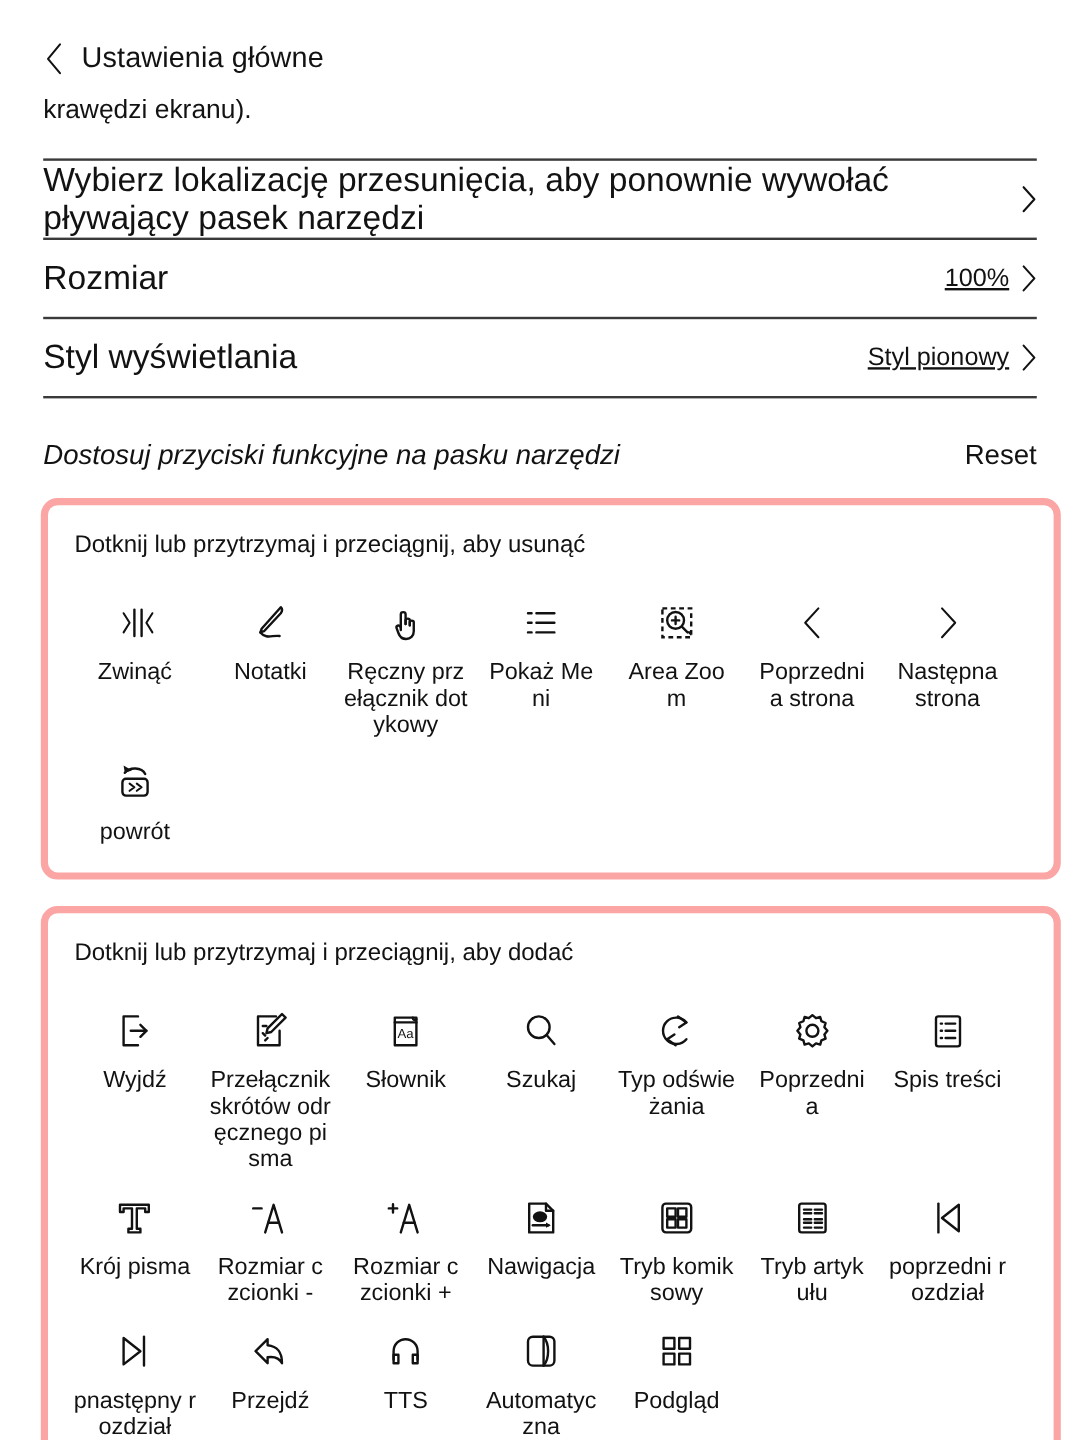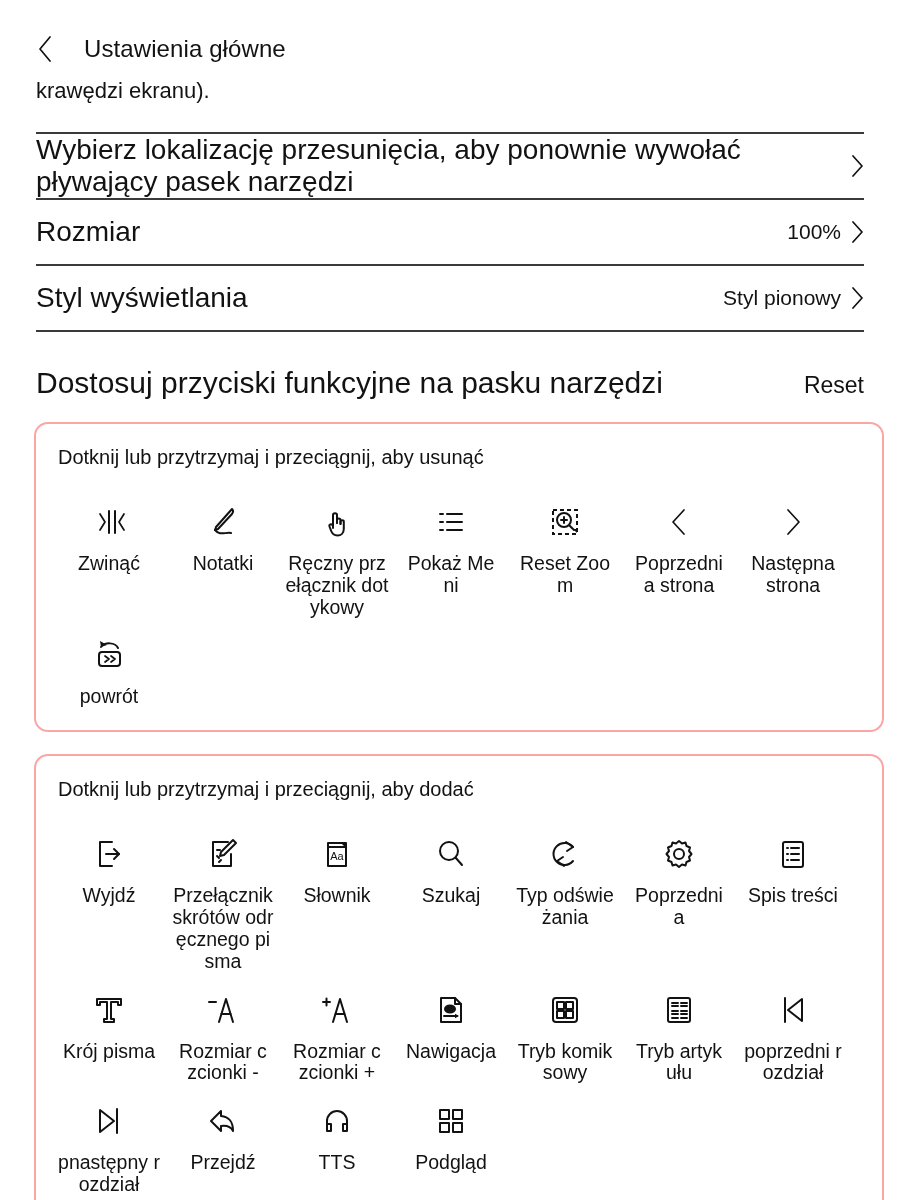--- a/index.html
+++ b/index.html
@@ -10,21 +10,21 @@
     width: 900px; height: 1200px;
     font-family: "Liberation Sans", sans-serif;
     color: #121212;
     overflow: hidden;
     position: relative;
   }
 
   
   .topbar {
     display: flex; align-items: center;
-    gap: 30px;
+    gap: 14px;
     padding: 34px 0 0 36px;
   }
   .back-chevron {
     width: 18px; height: 30px;
     flex: none;
   }
   .topbar-title {
     font-size: 24px;
     letter-spacing: .1px;
   }
@@ -47,38 +47,39 @@
     display: flex; align-items: center;
     justify-content: space-between;
     margin: 0 36px;
     height: 64px;
     box-sizing: border-box;
   }
   .row-label { font-size: 28px; }
   .row-right {
     display: flex; align-items: center; gap: 10px;
     font-size: 21px;
+    text-decoration: underline;
   }
   .chev {
     width: 13px; height: 24px; flex: none;
   }
 
   
   .section-head {
     display: flex; align-items: baseline;
     justify-content: space-between;
     margin: 34px 36px 0 36px;
   }
-  .section-title { font-size: 30px; }
+  .section-title { font-size: 23px; font-style: italic; }
   .section-action { font-size: 23px; }
 
   
   .panel {
     margin: 22px 16px 0 34px;
-    border: 2px solid #fca5a5;
+    border: 6px solid #fca5a5;
     border-radius: 14px;
     box-sizing: border-box;
     padding: 22px 16px 22px 0;
   }
   .panel-hint {
     font-size: 20px;
     padding: 0 0 0 22px;
   }
 
   .grid {
@@ -229,21 +230,21 @@
     <div class="cell">
       <span class="glyph">
         <svg viewBox="0 0 46 40" width="46" height="40">
           <rect class="dash" x="11" y="8" width="24" height="24"></rect>
           <circle class="s" cx="22" cy="18" r="7"></circle>
           <path class="s" d="M22 15 L22 21 M19 18 L25 18"></path>
           <path class="s" d="M27.2 23.2 L32 28"></path>
           <path class="sf" d="M31 27 L35 31 L35 27 Z"></path>
         </svg>
       </span>
-      <span class="cap">Reset Zoom</span>
+      <span class="cap">Area Zoom</span>
     </div>
 
     <div class="cell">
       <span class="glyph">
         <svg viewBox="0 0 46 40" width="46" height="40">
             <path class="sthin" d="M28 8 L17 20 L28 32"></path>
           </svg>
       </span>
       <span class="cap">Poprzednia strona</span>
     </div>
@@ -455,20 +456,30 @@
       <span class="glyph">
         <svg viewBox="0 0 46 40" width="46" height="40">
           <path class="s" d="M13 27 L13 20 A10 10 0 0 1 33 20 L33 27"></path>
           <path class="s" d="M13 23 L17 23 L17 30 L13 30 Z"></path>
           <path class="s" d="M29 23 L33 23 L33 30 L29 30 Z"></path>
         </svg>
       </span>
       <span class="cap">TTS</span>
     </div>
 
+    <div class="cell">
+      <span class="glyph">
+        <svg viewBox="0 0 46 40" width="46" height="40">
+          <rect class="s" x="12" y="8" width="22" height="24" rx="4"></rect>
+          <path class="s" d="M25 8 L25 32"></path>
+          <path class="s" d="M25 8 C30 14 30 26 25 32"></path>
+        </svg>
+      </span>
+      <span class="cap">Automatyczna</span>
+    </div>
 
     <div class="cell">
       <span class="glyph">
         <svg viewBox="0 0 46 40" width="46" height="40">
           <rect class="s" x="12" y="9" width="9" height="9"></rect>
           <rect class="s" x="25" y="9" width="9" height="9"></rect>
           <rect class="s" x="12" y="22" width="9" height="9"></rect>
           <rect class="s" x="25" y="22" width="9" height="9"></rect>
         </svg>
       </span>

